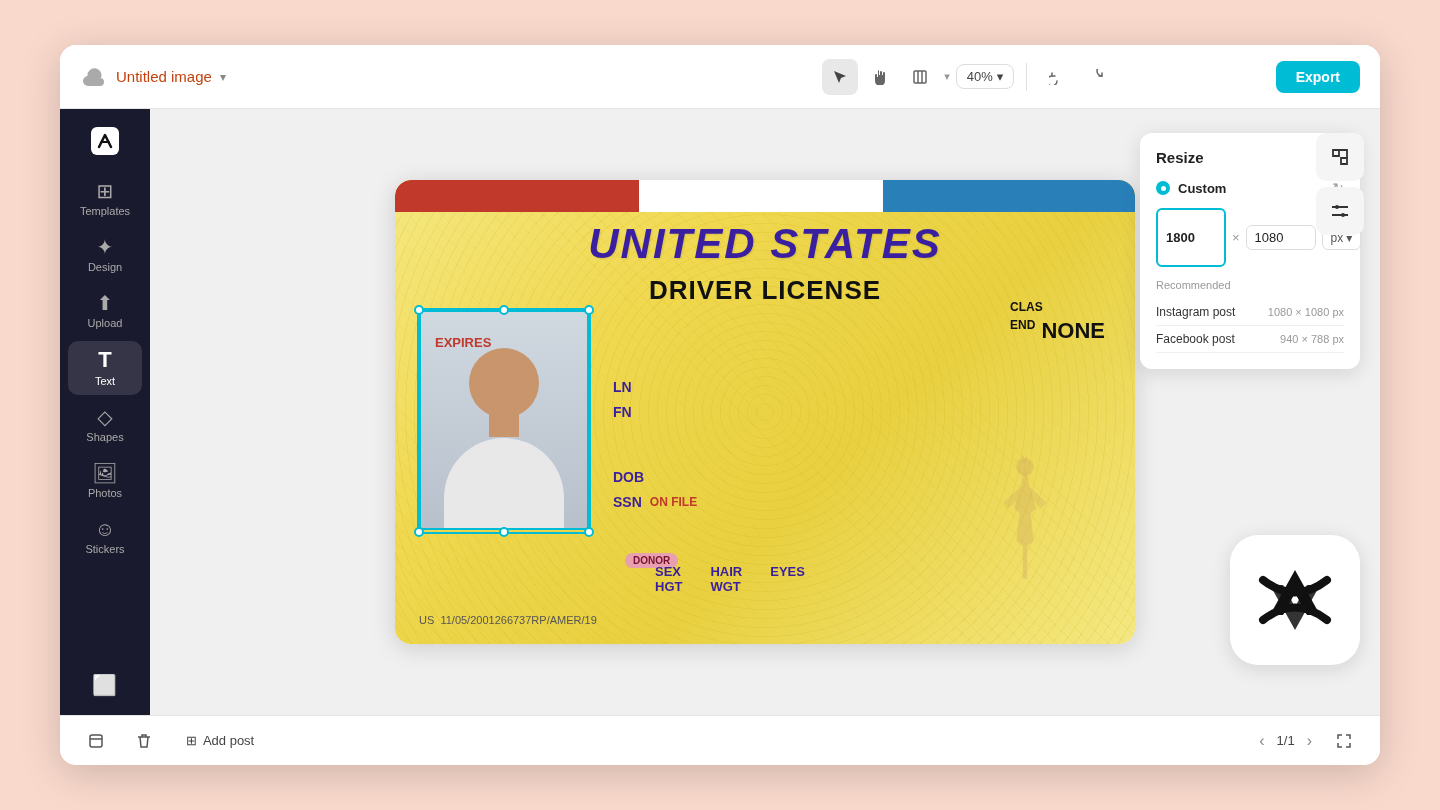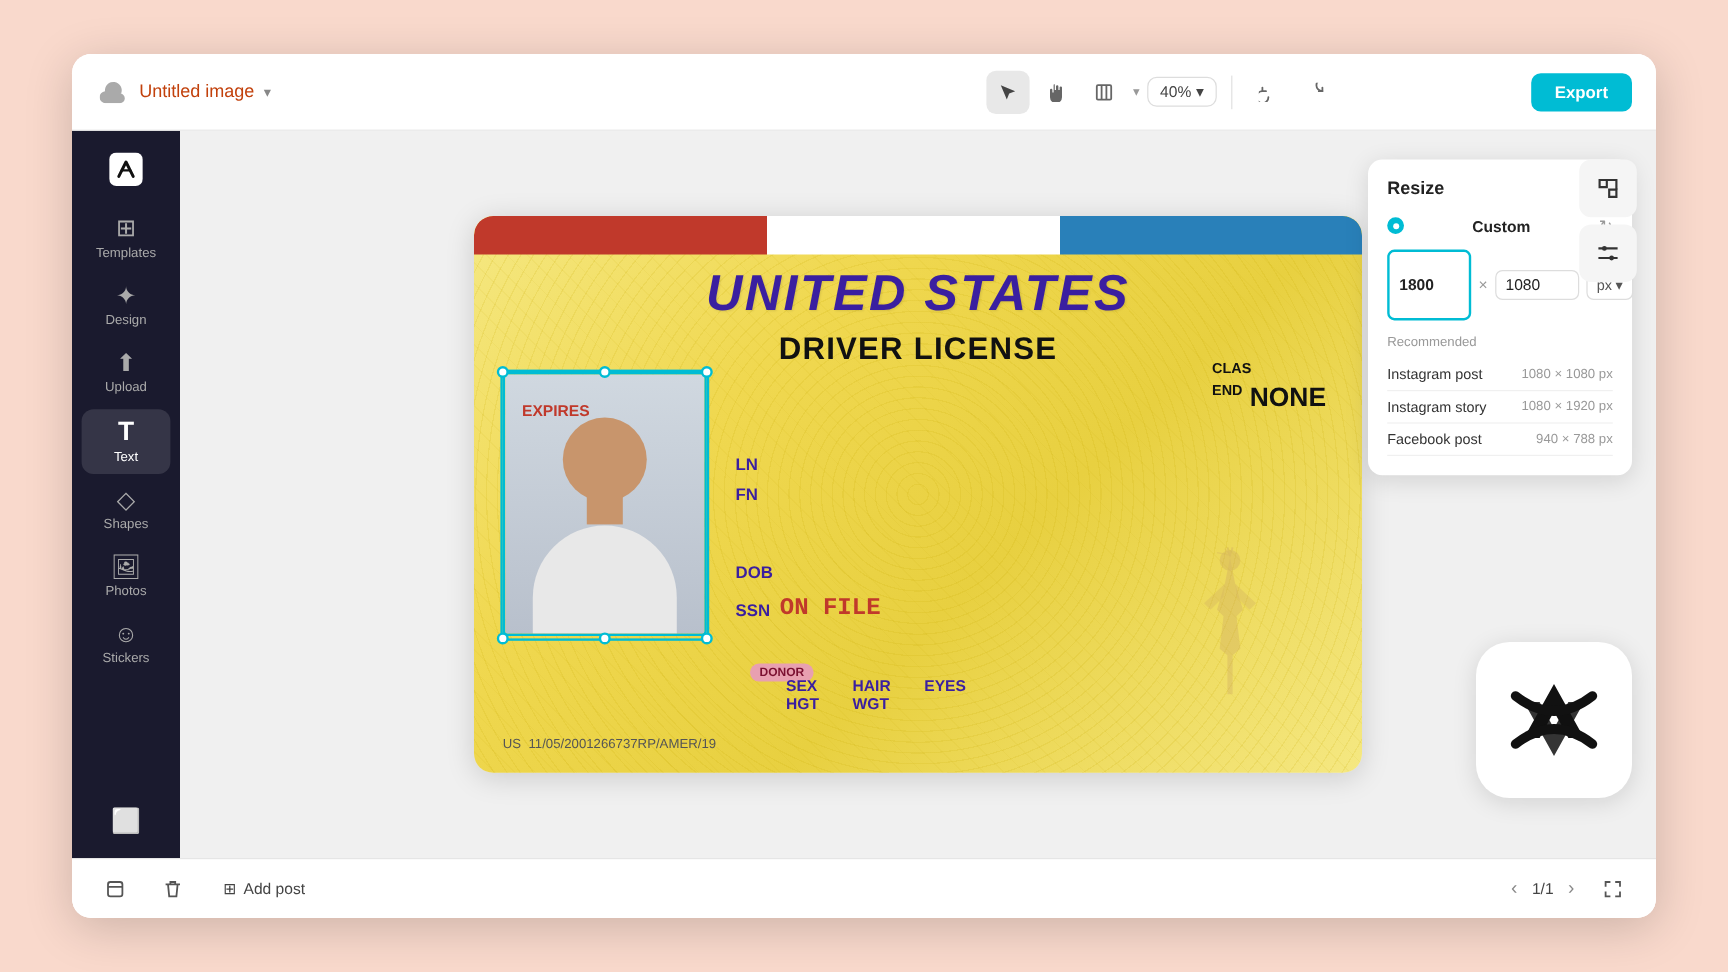--- a/index.html
+++ b/index.html
@@ -287,21 +287,20 @@
       content: '';
       width: 5px; height: 5px;
       border-radius: 50%;
       background: #fff;
     }
     .custom-label {
       font-size: 13px;
       font-weight: 600;
       color: #222;
       flex: 1;
-      text-align: center;
     }
     .refresh-icon {
       color: #999;
       font-size: 14px;
       cursor: pointer;
     }
     .dimension-row {
       display: flex;
       align-items: center;
       gap: 6px;
@@ -413,23 +412,22 @@
       display: flex; align-items: center; gap: 8px;
     }
     .page-nav span { font-size: 13px; color: #444; }
     .nav-arr { 
       background: none; border: none; cursor: pointer; 
       color: #888; font-size: 16px; padding: 2px 4px; 
     }
     
     .ssn-on-file {
       color: #c0392b;
-      font-size: 20px;
+      font-size: 12px;
       font-weight: 900;
-      font-family: Liberation Mono, monospace;
     }
     .donor-badge {
       display: inline-block;
       background: #e8a0b0;
       color: #7a1030;
       font-size: 10px;
       font-weight: 700;
       padding: 2px 8px;
       border-radius: 20px;
     }
@@ -642,24 +640,20 @@
           </div>
         </div>
 
         <div class="recommended-label">Recommended</div>
 
         <div class="preset-row">
           <span class="preset-name">Instagram post</span>
           <span class="preset-size">1080 × 1080 px</span>
         </div>
         <div class="preset-row">
-          <span class="preset-name">Instagram story</span>
-          <span class="preset-size">1080 × 1920 px</span>
-        </div>
-        <div class="preset-row">
           <span class="preset-name">Facebook post</span>
           <span class="preset-size">940 × 788 px</span>
         </div>
       </div>
 
       <div style="position:absolute; top:24px; right:16px; display:flex; flex-direction:column; gap:6px;">
         <button style="width:48px;height:48px;border-radius:10px;background:#f5f5f5;border:none;cursor:pointer;display:flex;align-items:center;justify-content:center;">
           <svg width="22" height="22" viewBox="0 0 22 22" fill="none" stroke="#333" stroke-width="1.8">
             <path d="M4 4h6v6H4zM12 12h6v6h-6z"></path>
             <path d="M10 4h8v8"></path>

